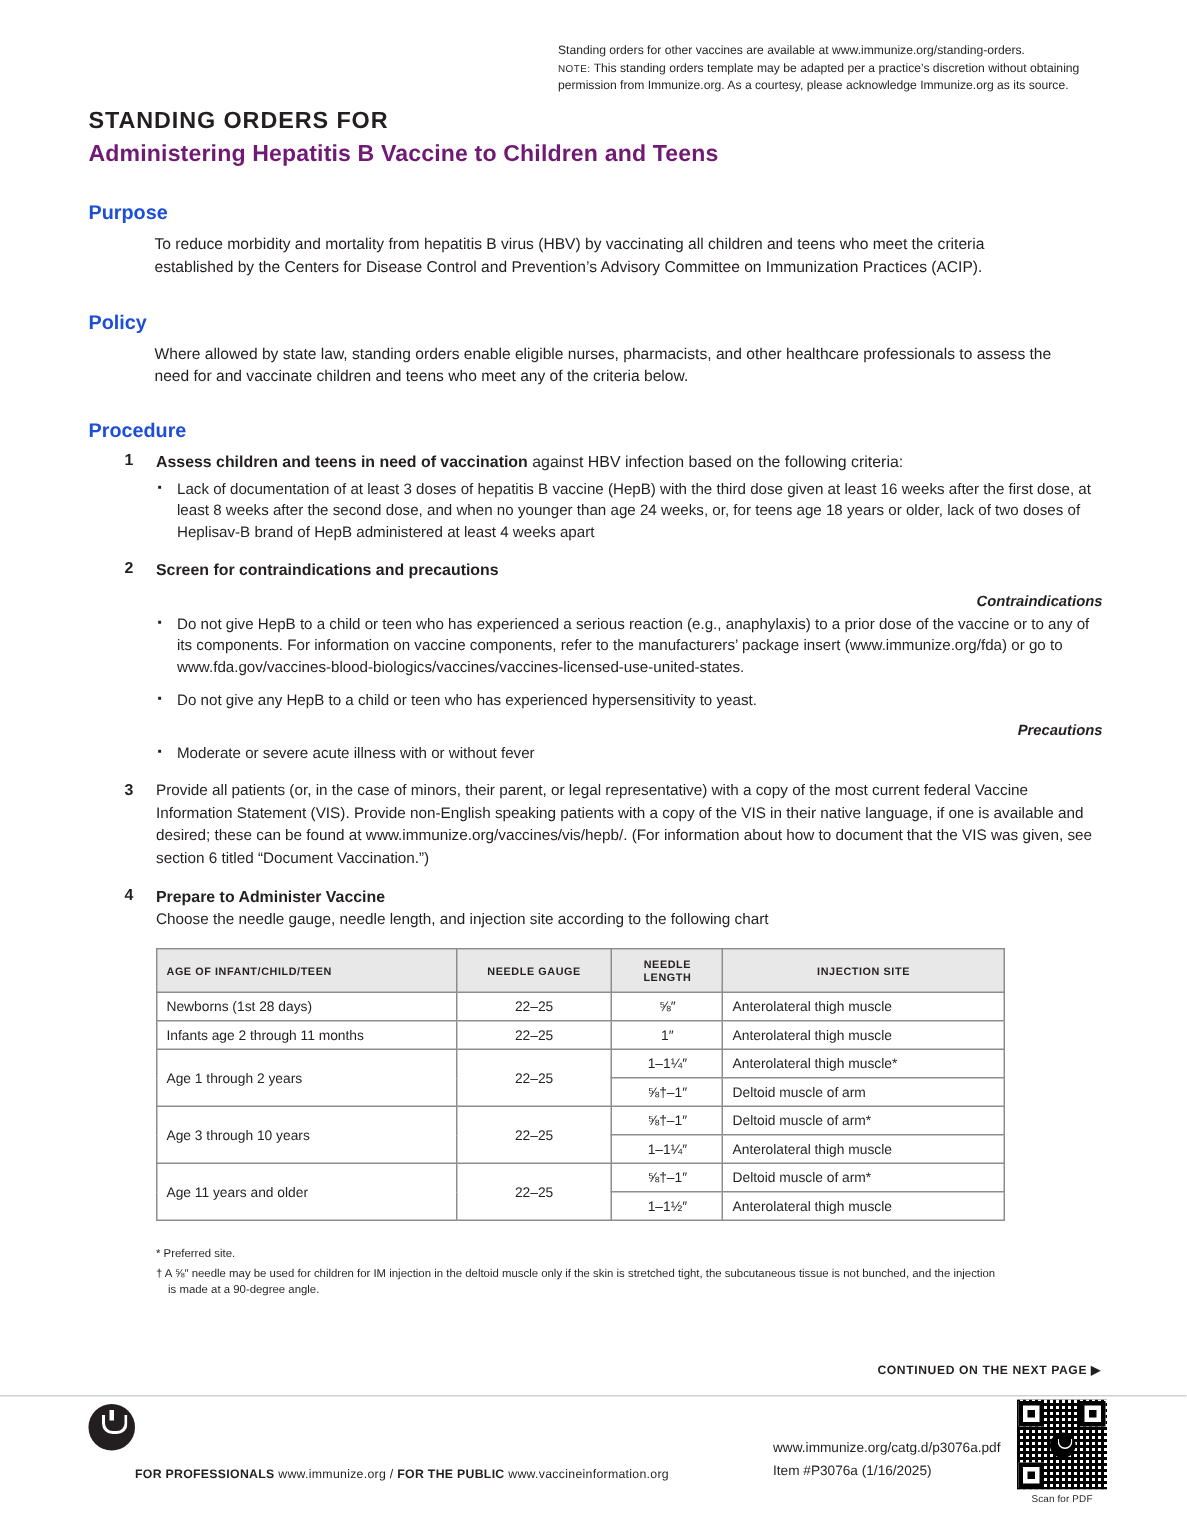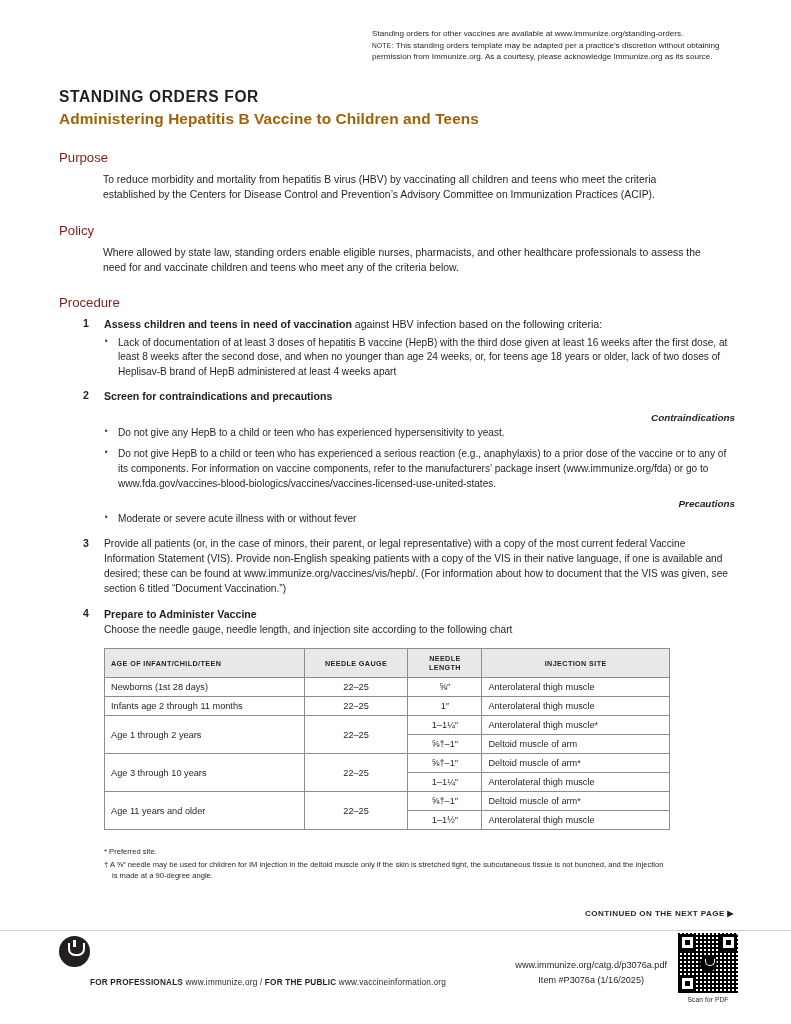--- a/index.html
+++ b/index.html
@@ -31,44 +31,44 @@
     color: #231f20;
   }
   .topnote .note-label {
     font-size: 6.6px;
     letter-spacing: 0.3px;
   }
 
   .content {
     position: absolute;
     left: 59px;
-    top: 88px;
+    top: 72px;
     width: 676px;
   }
 
   h1.standing {
     font-size: 15.6px;
     font-weight: bold;
     letter-spacing: 0.6px;
     margin: 0 0 4px 0;
     color: #231f20;
   }
   h2.subtitle {
     font-size: 15.4px;
     font-weight: bold;
     margin: 0 0 22px 0;
-    color: #a16207;
+    color: #701a75;
     letter-spacing: 0.1px;
   }
 
   h3.section {
     font-size: 13.2px;
-    font-weight: normal;
+    font-weight: bold;
     margin: 0 0 7px 0;
-    color: #7f1d1d;
+    color: #1d4ed8;
   }
   .section-body {
     font-size: 10.4px;
     line-height: 1.47;
     margin: 0 0 20px 44px;
     max-width: 600px;
   }
 
   .proc-list { margin: 0; padding: 0; list-style: none; }
   .proc-item { position: relative; margin: 0 0 10px 0; padding-left: 45px; }
@@ -207,21 +207,21 @@
     left: 90px;
     top: 978px;
     font-size: 8.2px;
     letter-spacing: 0.2px;
   }
   .prof-line .lbl { font-weight: bold; }
   .right-meta {
     position: absolute;
     right: 124px;
     top: 958px;
-    text-align: center;
+    text-align: left;
     font-size: 9.1px;
     line-height: 1.6;
   }
   .qr-wrap {
     position: absolute;
     right: 52px;
     top: 932px;
     width: 62px;
     text-align: center;
   }
@@ -308,22 +308,22 @@
         <ul class="bullets">
           <li>Lack of documentation of at least 3 doses of hepatitis B vaccine (HepB) with the third dose given at least 16 weeks after the first dose, at least 8 weeks after the second dose, and when no younger than age 24 weeks, or, for teens age 18 years or older, lack of two doses of Heplisav-B brand of HepB administered at least 4 weeks apart</li>
         </ul>
       </li>
 
       <li class="proc-item">
         <span class="proc-num">2</span>
         <div class="proc-head">Screen for contraindications and precautions</div>
         <div class="sub-head">Contraindications</div>
         <ul class="bullets">
+          <li>Do not give HepB to a child or teen who has experienced a serious reaction (e.g., anaphylaxis) to a prior dose of the vaccine or to any of its components. For information on vaccine components, refer to the manufacturers’ package insert (www.immunize.org/fda) or go to www.fda.gov/vaccines-blood-biologics/vaccines/vaccines-licensed-use-united-states.</li>
           <li>Do not give any HepB to a child or teen who has experienced hypersensitivity to yeast.</li>
-          <li>Do not give HepB to a child or teen who has experienced a serious reaction (e.g., anaphylaxis) to a prior dose of the vaccine or to any of its components. For information on vaccine components, refer to the manufacturers’ package insert (www.immunize.org/fda) or go to www.fda.gov/vaccines-blood-biologics/vaccines/vaccines-licensed-use-united-states.</li>
         </ul>
         <div class="sub-head">Precautions</div>
         <ul class="bullets">
           <li>Moderate or severe acute illness with or without fever</li>
         </ul>
       </li>
 
       <li class="proc-item">
         <span class="proc-num">3</span>
         <div class="proc-text">Provide all patients (or, in the case of minors, their parent, or legal representative) with a copy of the most current federal Vaccine Information Statement (VIS). Provide non-English speaking patients with a copy of the VIS in their native language, if one is available and desired; these can be found at www.immunize.org/vaccines/vis/hepb/. (For information about how to document that the VIS was given, see section 6 titled “Document Vaccination.”)</div>

